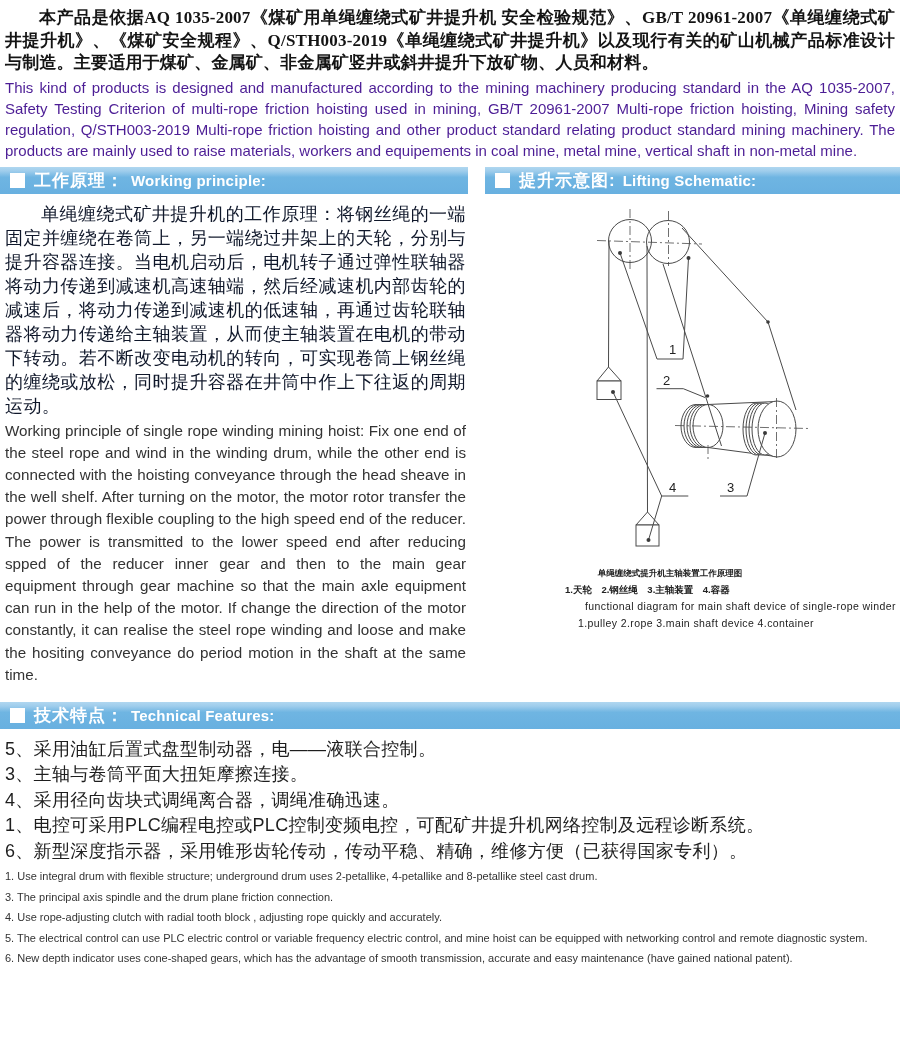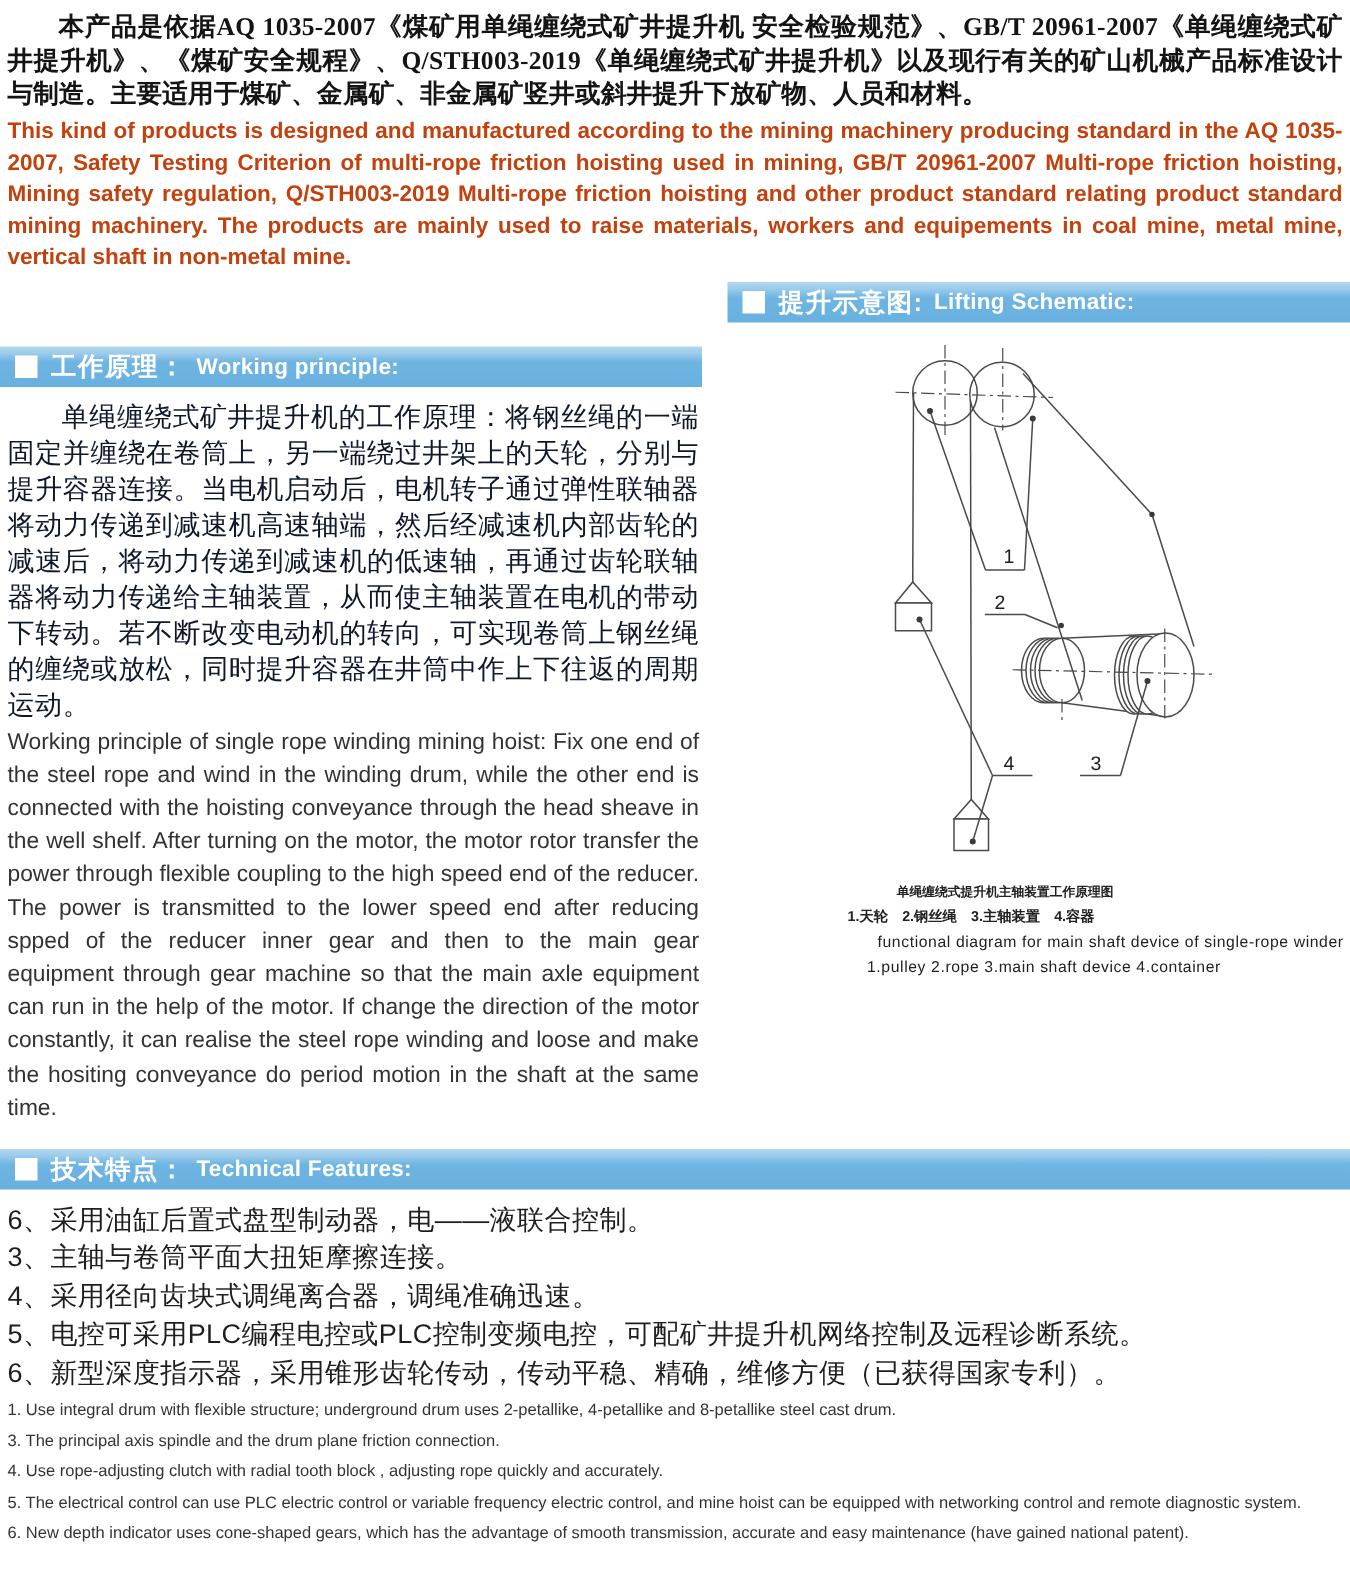--- a/index.html
+++ b/index.html
@@ -14,23 +14,22 @@
   
   .intro-zh {
     margin:7px 5px 0 5px;
     font-size:17px; line-height:22.5px; font-weight:bold; color:#141414;
     text-indent:2em; text-align:justify;
     letter-spacing:0.2px;
     font-family:Liberation Serif, serif;
   }
   .intro-en {
     margin:2px 5px 0 5px;
-    font-size:15px; line-height:21px; color:#c2410c;
+    font-size:15px; line-height:21px; color:#4c1d95;
     text-align:justify;
-    font-weight:bold;
   }
 
   
   .section-header {
     height:27px; display:flex; align-items:center;
     background:linear-gradient(180deg,#b0d7f0 0%,#9fcdec 15%,#6fb5e2 38%,#68b0e0 100%);
     padding-left:10px; overflow:hidden;
   }
   .section-header .bullet {
     width:15px; height:15px; background:#ffffff; display:inline-block;
@@ -39,21 +38,21 @@
   .section-header .zh {
     color:#ffffff; font-weight:bold; font-size:17px; letter-spacing:1px;
     white-space:nowrap;
   }
   .section-header .en {
     color:#ffffff; font-weight:bold; font-size:15px; margin-left:7px;
     white-space:nowrap; letter-spacing:0.2px;
   }
 
   .two-col { display:flex; gap:17px; margin-top:6px; }
-  .col-left { width:468px;margin-top:43px; }
+  .col-left { width:468px; }
   .col-right { flex:1; }
 
   .wp-zh {
     margin:8px 2px 0 5px;
     font-size:18px; line-height:24px; color:#0f172a;
     text-indent:2em; text-align:justify; letter-spacing:0.4px;
   }
   .wp-en {
     margin:2px 2px 0 5px;
     font-size:15.2px; line-height:22.2px; color:#333;
@@ -196,24 +195,24 @@
     </div>
   </div>
 
   <div class="section-header tech-header">
     <span class="bullet"></span>
     <span class="zh">技术特点：</span>
     <span class="en">Technical Features:</span>
   </div>
 
   <div class="features-zh">
-    <p>6、采用油缸后置式盘型制动器，电——液联合控制。</p>
+    <p>5、采用油缸后置式盘型制动器，电——液联合控制。</p>
     <p>3、主轴与卷筒平面大扭矩摩擦连接。</p>
     <p>4、采用径向齿块式调绳离合器，调绳准确迅速。</p>
-    <p>5、电控可采用PLC编程电控或PLC控制变频电控，可配矿井提升机网络控制及远程诊断系统。</p>
+    <p>1、电控可采用PLC编程电控或PLC控制变频电控，可配矿井提升机网络控制及远程诊断系统。</p>
     <p>6、新型深度指示器，采用锥形齿轮传动，传动平稳、精确，维修方便（已获得国家专利）。</p>
   </div>
 
   <div class="features-en">
     <p>1. Use integral drum with flexible structure; underground drum uses 2-petallike, 4-petallike and 8-petallike steel cast drum.</p>
     <p>3. The principal axis spindle and the drum plane friction connection.</p>
     <p>4. Use rope-adjusting clutch with radial tooth block , adjusting rope quickly and accurately.</p>
     <p>5. The electrical control can use PLC electric control or variable frequency electric control, and mine hoist can be equipped with networking control and remote diagnostic system.</p>
     <p>6. New depth indicator uses cone-shaped gears, which has the advantage of smooth transmission, accurate and easy maintenance (have gained national patent).</p>
   </div>

